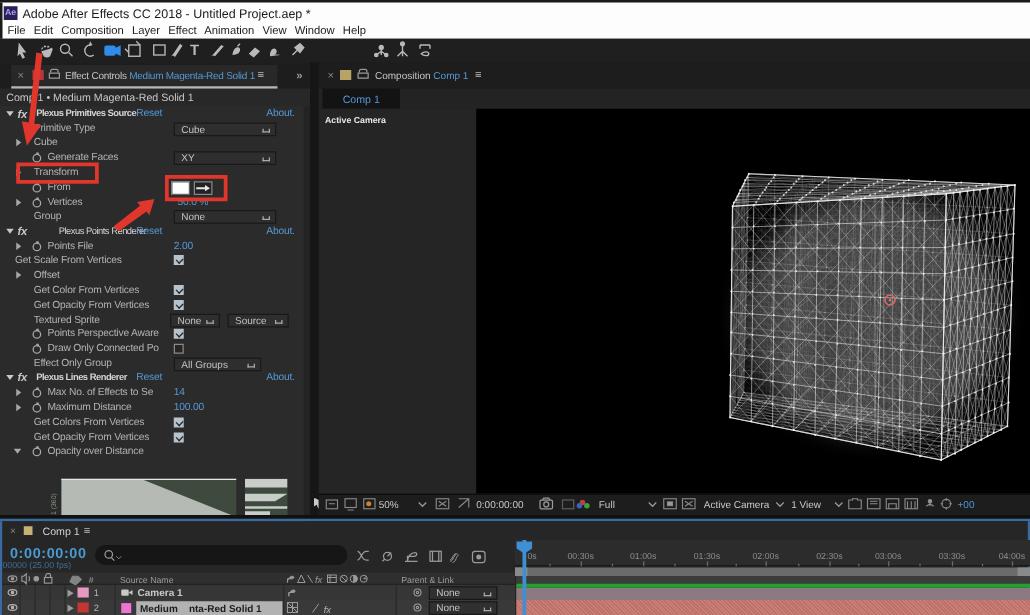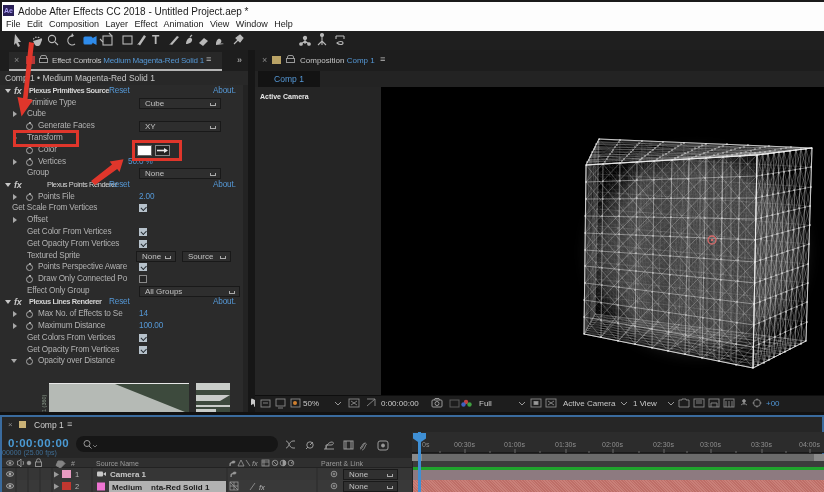--- a/index.html
+++ b/index.html
@@ -96,36 +96,36 @@
   </div>
 <div class="a rt" style="left:38px;top:120px;">Generate Faces</div>
 <div class="a dd" style="left:139px;top:121px;width:82px">XY</div>
 <div class="a" style="left:13px;top:135px">
     <span class="tri-r a" style="left:0;top:0"></span>
   </div>
 <div class="a rt" style="left:27px;top:132px;">Transform</div>
 <div class="a" style="left:26px;top:147px">
     <span class="sw a" style="left:0;top:0"></span>
   </div>
-<div class="a rt" style="left:38px;top:144px;">Color</div>
+<div class="a rt" style="left:38px;top:144px;">From</div>
 <div class="a" style="left:137px;top:145px;width:15px;height:11px;background:#fff;border:1px solid #666"></div>
 <div class="a" style="left:155px;top:145px;width:15px;height:11px;background:#222;border:1px solid #888">
     <svg width="13" height="9" xmlns="http://www.w3.org/2000/svg">
       <path d="M1 4.5h7.5" stroke="#e8e8e8" stroke-width="1.6"></path>
       <path d="M8 2l4 2.5L8 7z" fill="#e8e8e8"></path>
     </svg>
   </div>
 <div class="a" style="left:13px;top:159px">
     <span class="tri-r a" style="left:0;top:0"></span>
   </div>
 <div class="a" style="left:26px;top:159px">
     <span class="sw a" style="left:0;top:0"></span>
   </div>
 <div class="a rt" style="left:38px;top:156px;">Vertices</div>
-<div class="a rt" style="left:128px;top:156px"><span class="bl">50.0 %</span></div>
+<div class="a rt" style="left:142px;top:156px"><span class="bl">50.0 %</span></div>
 <div class="a rt" style="left:27px;top:167px;">Group</div>
 <div class="a dd" style="left:139px;top:168px;width:82px">None</div>
 <div class="a" style="left:5px;top:183px">
     <span class="tri-d a" style="left:0;top:0"></span>
   </div>
 <div class="a rt" style="left:14px;top:179px;"><span class="fx">fx</span></div>
 <div class="a rt" style="left:47px;top:179px;font-weight:normal;color:#d4d4d4;font-size:7.5px;letter-spacing:-0.4px">Plexus Points Renderer</div>
 <div class="a rt" style="left:109px;top:179px;"><span class="bl">Reset</span></div>
 <div class="a rt" style="left:213px;top:179px;"><span class="bl">About.</span></div>
 <div class="a" style="left:13px;top:194px">
@@ -153,21 +153,21 @@
     <span class="sw a" style="left:0;top:0"></span>
   </div>
 <div class="a rt" style="left:38px;top:261px;">Points Perspective Aware</div>
 <div class="a cb" style="left:139px;top:263px"></div>
 <div class="a" style="left:26px;top:276px">
     <span class="sw a" style="left:0;top:0"></span>
   </div>
 <div class="a rt" style="left:38px;top:273px;">Draw Only Connected Po</div>
 <div class="a cbe" style="left:139px;top:275px"></div>
 <div class="a rt" style="left:27px;top:285px;">Effect Only Group</div>
-<div class="a dd" style="left:139px;top:286px;width:101px">All Groups</div>
+<div class="a dd" style="left:139px;top:286px;width:70px">All Groups</div>
 <div class="a" style="left:5px;top:300px">
     <span class="tri-d a" style="left:0;top:0"></span>
   </div>
 <div class="a rt" style="left:14px;top:296px;"><span class="fx">fx</span></div>
 <div class="a rt" style="left:29px;top:296px;font-weight:bold;color:#d4d4d4;font-size:7.5px;letter-spacing:-0.4px">Plexus Lines Renderer</div>
 <div class="a rt" style="left:109px;top:296px;"><span class="bl">Reset</span></div>
 <div class="a rt" style="left:213px;top:296px;"><span class="bl">About.</span></div>
 <div class="a" style="left:13px;top:311px">
     <span class="tri-r a" style="left:0;top:0"></span>
   </div>

